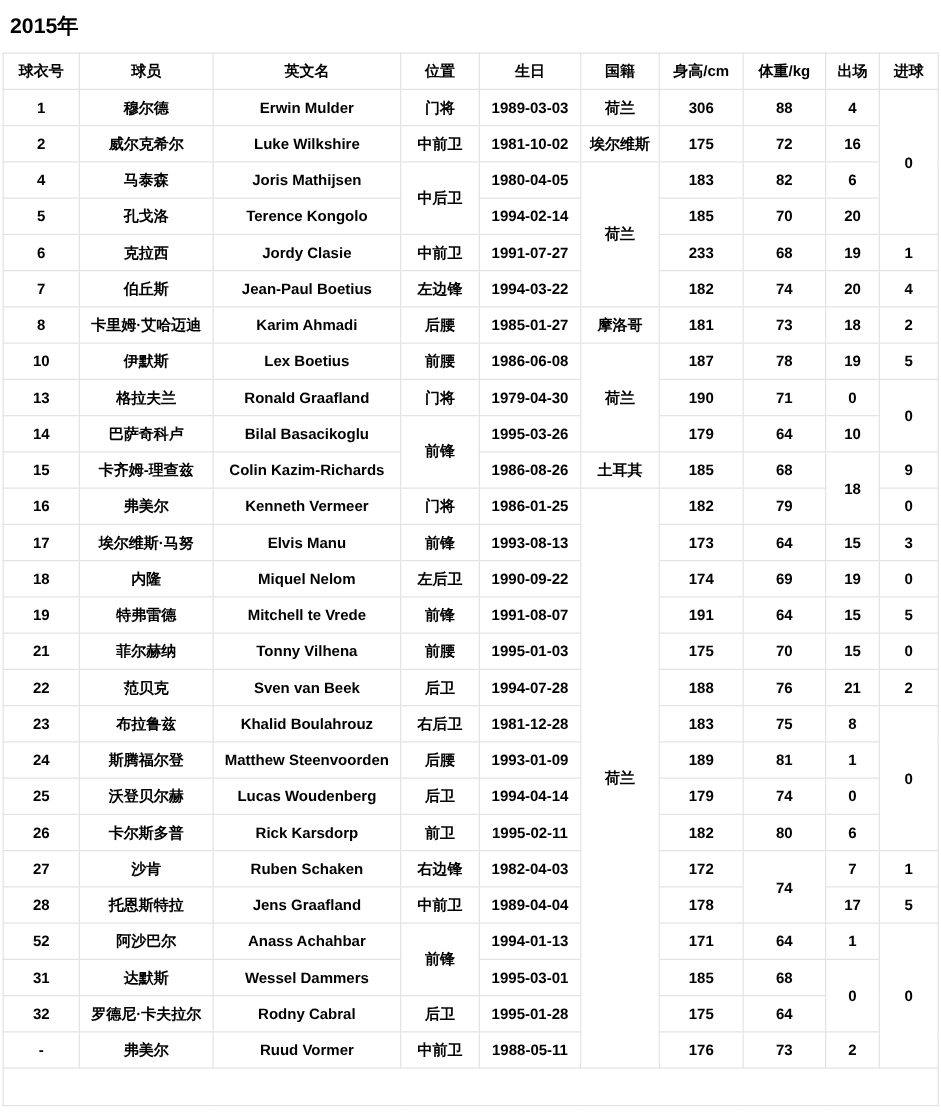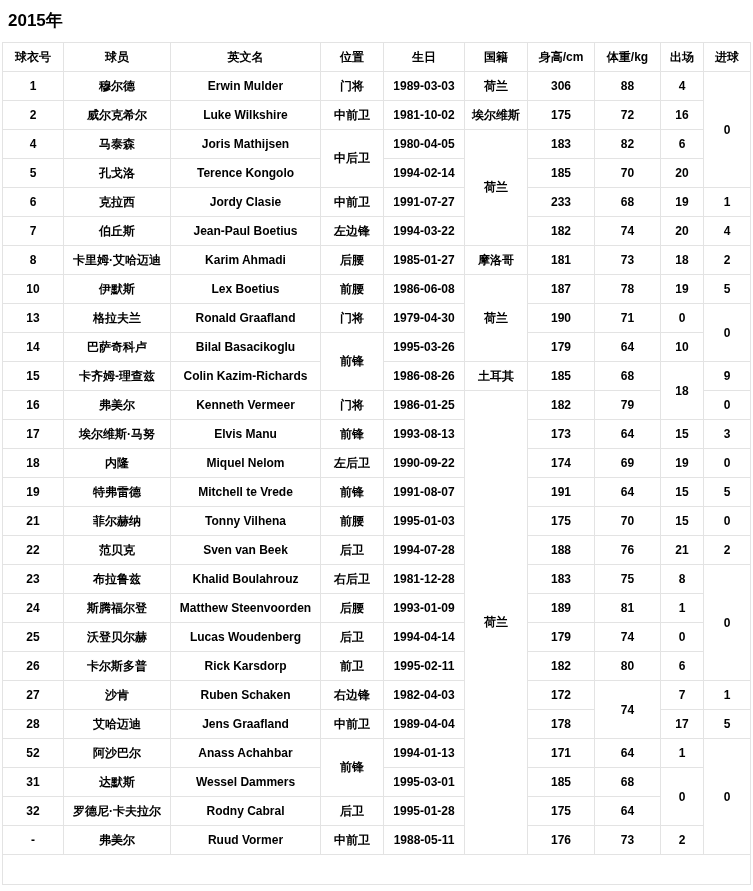--- a/index.html
+++ b/index.html
@@ -299,21 +299,21 @@
         <td>Ruben Schaken</td>
         <td>右边锋</td>
         <td>1982-04-03</td>
         <td>172</td>
         <td rowspan="2">74</td>
         <td>7</td>
         <td>1</td>
       </tr>
       <tr>
         <td>28</td>
-        <td>艾哈迈迪</td>
+        <td>托恩斯特拉</td>
         <td>Jens Graafland</td>
         <td>中前卫</td>
         <td>1989-04-04</td>
         <td>178</td>
         <td>17</td>
         <td>5</td>
       </tr>
       <tr>
         <td>52</td>
         <td>阿沙巴尔</td>

